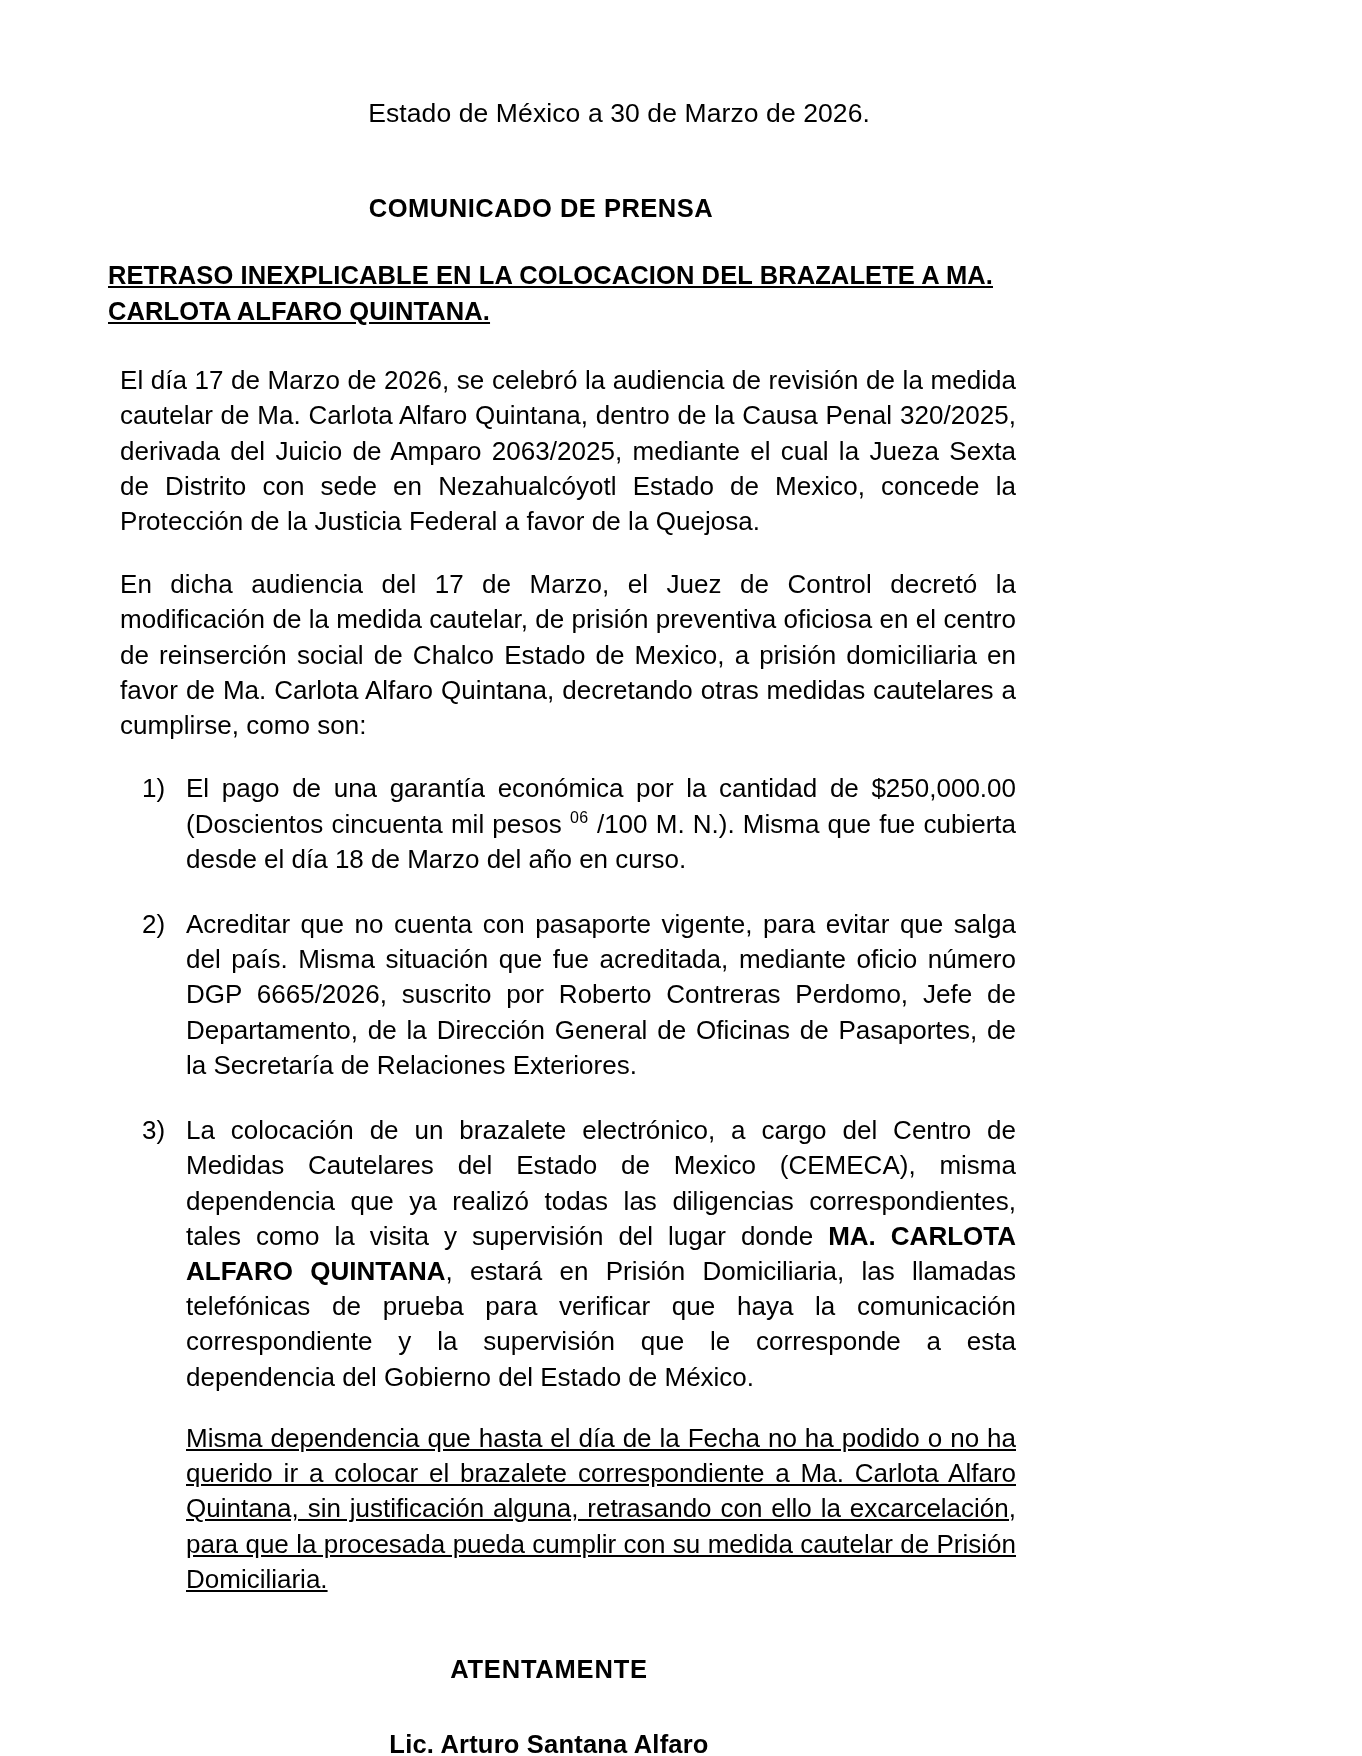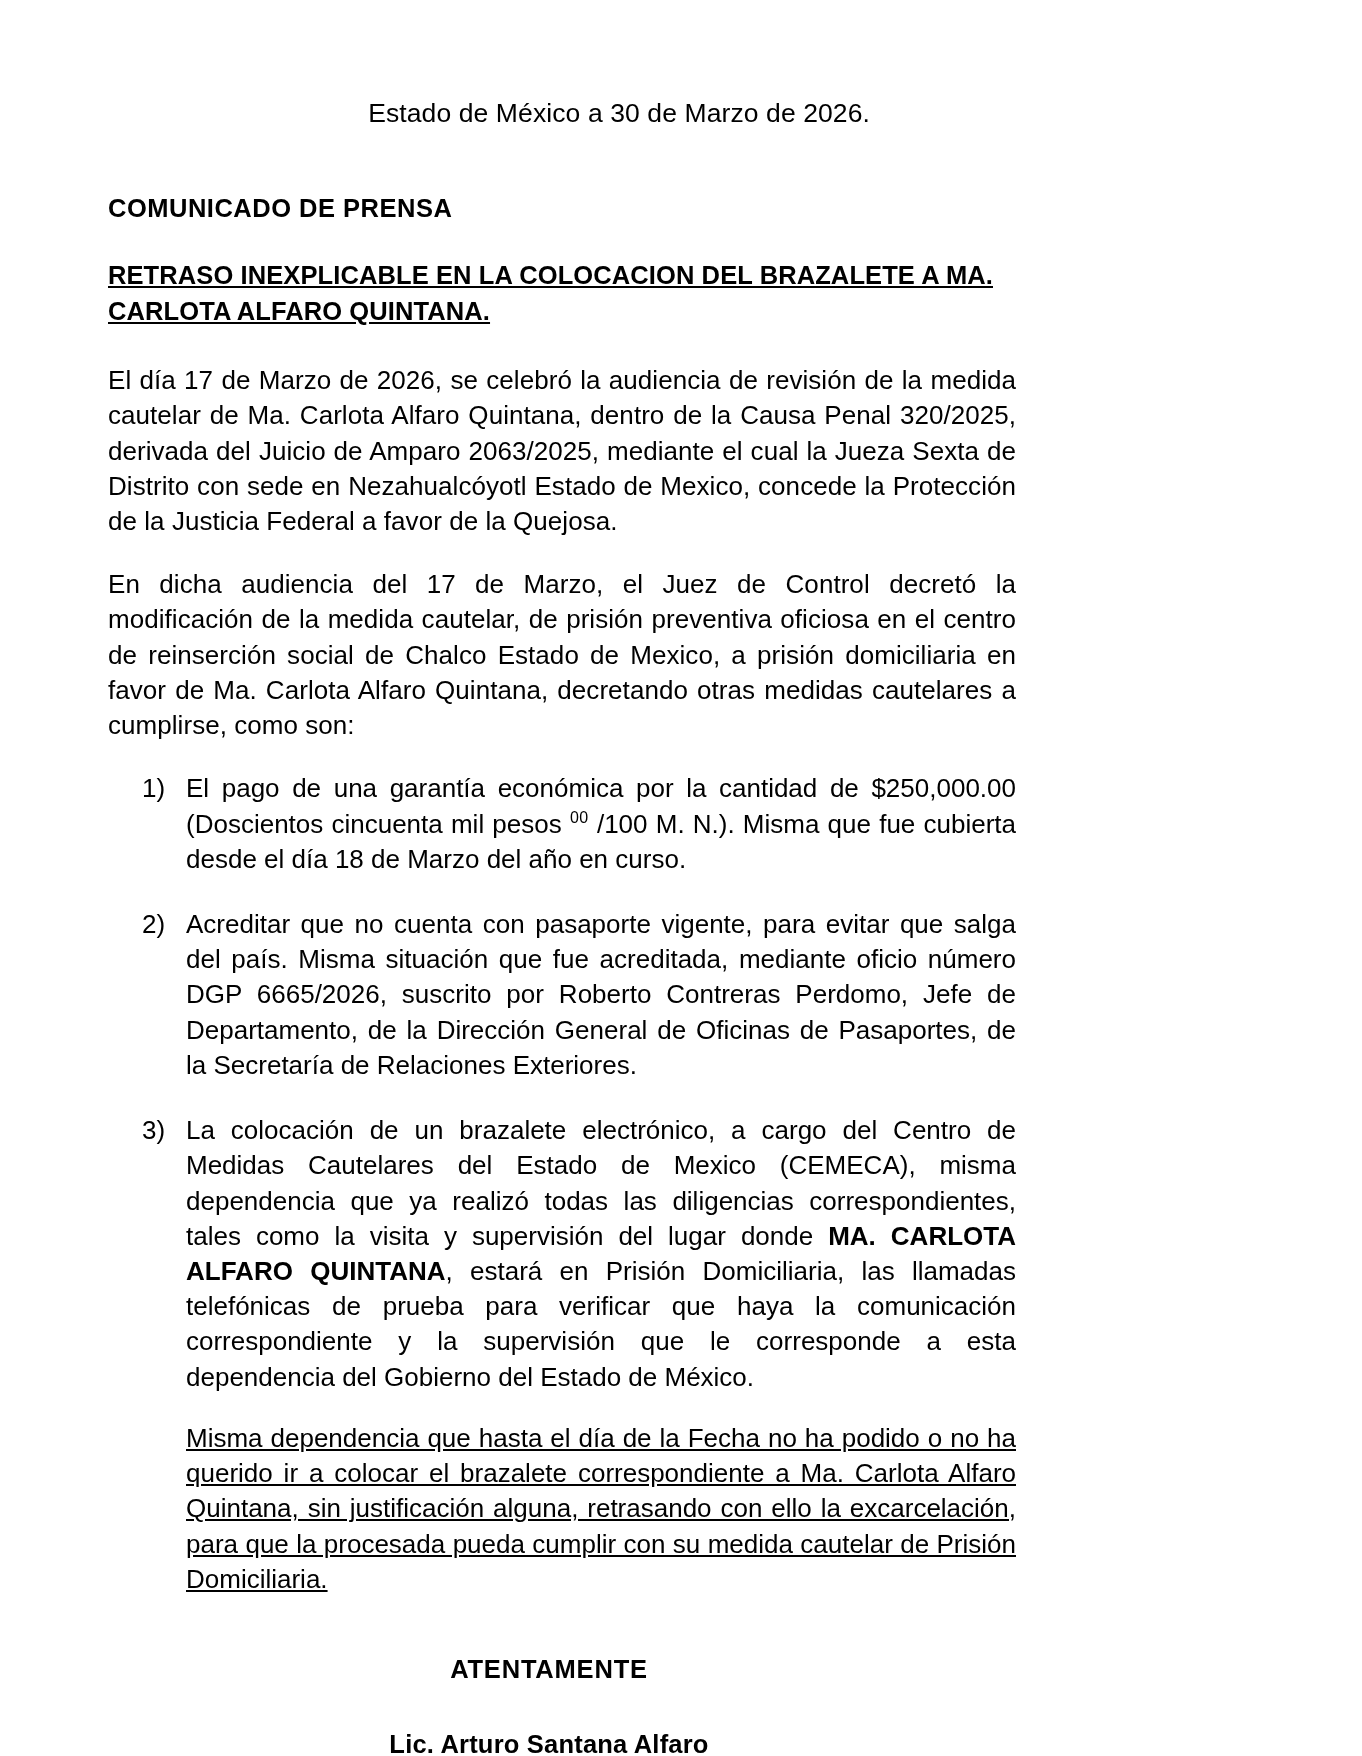--- a/index.html
+++ b/index.html
@@ -25,21 +25,21 @@
   }
   .datum {
     text-align: right;
     font-size: 26.5px;
     line-height: 1.35;
     padding-right: 146px;
     margin: 0 0 62px 0;
     letter-spacing: 0.1px;
   }
   .doc-title {
-    text-align: left;
+    text-align: center;
     font-size: 25.5px;
     font-weight: bold;
     letter-spacing: 0.5px;
     margin: 0 0 34px 0;
     padding-right: 42px;
   }
   .headline {
     font-size: 25.5px;
     font-weight: bold;
     line-height: 1.42;
@@ -49,21 +49,21 @@
     text-decoration: underline;
   }
   .headline .hl-line {
     display: block;
   }
   p.body-par {
     font-size: 26px;
     line-height: 1.355;
     text-align: justify;
     text-justify: inter-word;
-    margin: 0 0 28px 0;
+    margin: 0 0 28px 12px;
     letter-spacing: 0.05px;
   }
   ol.measures {
     margin: 0 0 0 0;
     padding: 0;
     list-style: none;
     counter-reset: medida;
   }
   ol.measures > li {
     position: relative;
@@ -132,21 +132,21 @@
   </div>
 
   <p class="body-par">El día 17 de Marzo de 2026, se celebró la audiencia de revisión de la medida cautelar de Ma. Carlota Alfaro Quintana, dentro de la Causa Penal 320/2025, derivada del Juicio de Amparo 2063/2025, mediante el cual la Jueza Sexta de Distrito con sede en Nezahualcóyotl Estado de Mexico, concede la Protección de la Justicia Federal a favor de la Quejosa.</p>
 
   <p class="body-par">En dicha audiencia del 17 de Marzo, el Juez de Control decretó la modificación de la medida cautelar, de prisión preventiva oficiosa en el centro de reinserción social de Chalco Estado de Mexico, a prisión domiciliaria en favor de Ma. Carlota Alfaro Quintana, decretando otras medidas cautelares a cumplirse, como son:</p>
 
   <ol class="measures">
 
     <li>
       <span class="marker">1)</span>
-      <p><span>El pago de una garantía económica por la cantidad de $250,000.00 (Doscientos cincuenta mil pesos </span><span class="sup-cents">00</span><span> /100 M. N.). Misma que fue cubierta desde el día 18 de Marzo del año en curso.</span></p>
+      <p><span>El pago de una garantía económica por la cantidad de $250,000.00 (Doscientos cincuenta mil pesos </span><span class="sup-cents">06</span><span> /100 M. N.). Misma que fue cubierta desde el día 18 de Marzo del año en curso.</span></p>
     </li>
 
     <li>
       <span class="marker">2)</span>
       <p>Acreditar que no cuenta con pasaporte vigente, para evitar que salga del país. Misma situación que fue acreditada, mediante oficio número DGP 6665/2026, suscrito por Roberto Contreras Perdomo, Jefe de Departamento, de la Dirección General de Oficinas de Pasaportes, de la Secretaría de Relaciones Exteriores.</p>
     </li>
 
     <li>
       <span class="marker">3)</span>
       <p><span>La colocación de un brazalete electrónico, a cargo del Centro de Medidas Cautelares del Estado de Mexico (CEMECA), misma dependencia que ya realizó todas las diligencias correspondientes, tales como la visita y supervisión del lugar donde </span><b>MA. CARLOTA ALFARO QUINTANA</b><span>, estará en Prisión Domiciliaria, las llamadas telefónicas de prueba para verificar que haya la comunicación correspondiente y la supervisión que le corresponde a esta dependencia del Gobierno del Estado de México.</span></p>

